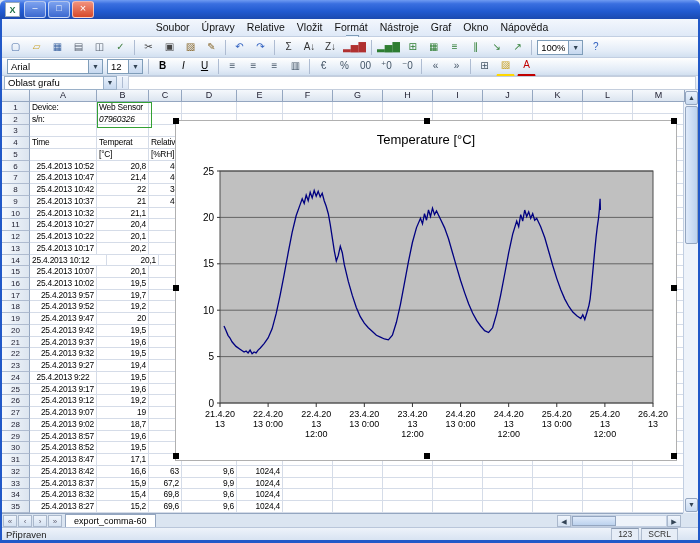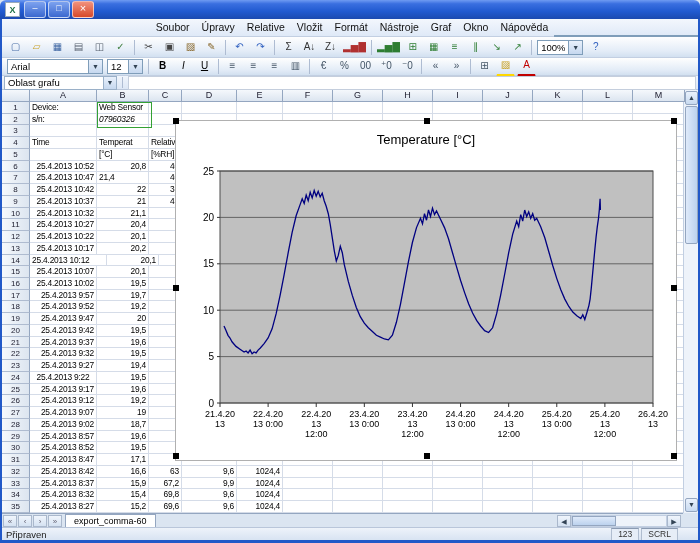--- a/index.html
+++ b/index.html
@@ -122,21 +122,20 @@
         <span class="menu-item">Soubor</span>
         <span class="menu-item">Úpravy</span>
         <span class="menu-item">Relative</span>
         <span class="menu-item">Vložit</span>
         <span class="menu-item">Formát</span>
         <span class="menu-item">Nástroje</span>
         <span class="menu-item">Graf</span>
         <span class="menu-item">Okno</span>
         <span class="menu-item">Nápověda</span>
       </span>
-    <div class="help-query">Nápověda - zadejte dotaz</div>
     <div class="hq-arrow">▼</div>
     <div class="mb-close">×</div>
   </div>
 
   <div class="toolbar" id="toolbar-standard">
       <div class="tbtn" style="color: rgb(74, 109, 167);">▢</div>
       <div class="tbtn" style="color: rgb(201, 162, 39);">▱</div>
       <div class="tbtn" style="color: rgb(58, 98, 160);">▦</div>
       <div class="tbtn" style="color: rgb(86, 96, 110);">▤</div>
       <div class="tbtn" style="color: rgb(86, 96, 110);">◫</div>
@@ -318,21 +317,21 @@
         <div class="cell" style="width: 50px; text-align: right;"></div>
         <div class="cell" style="width: 50px; text-align: right;"></div>
         <div class="cell" style="width: 50px; text-align: right;"></div>
         <div class="cell" style="width: 50px; text-align: right;"></div>
         <div class="cell" style="width: 50px; text-align: right;"></div>
         <div class="cell" style="width: 52px; text-align: right;"></div>
       </div>
       <div class="grow">
         <div class="rowhdr">7</div>
         <div class="cell" style="width: 67px; text-align: right;">25.4.2013 10:47</div>
-        <div class="cell" style="width: 52px; text-align: left;">21,4</div>
+        <div class="cell" style="width: 52px; text-align: right;">21,4</div>
         <div class="cell" style="width: 33px; text-align: right;">40</div>
         <div class="cell" style="width: 55px; text-align: right;"></div>
         <div class="cell" style="width: 46px; text-align: right;"></div>
         <div class="cell" style="width: 50px; text-align: right;"></div>
         <div class="cell" style="width: 50px; text-align: right;"></div>
         <div class="cell" style="width: 50px; text-align: right;"></div>
         <div class="cell" style="width: 50px; text-align: right;"></div>
         <div class="cell" style="width: 50px; text-align: right;"></div>
         <div class="cell" style="width: 50px; text-align: right;"></div>
         <div class="cell" style="width: 50px; text-align: right;"></div>

